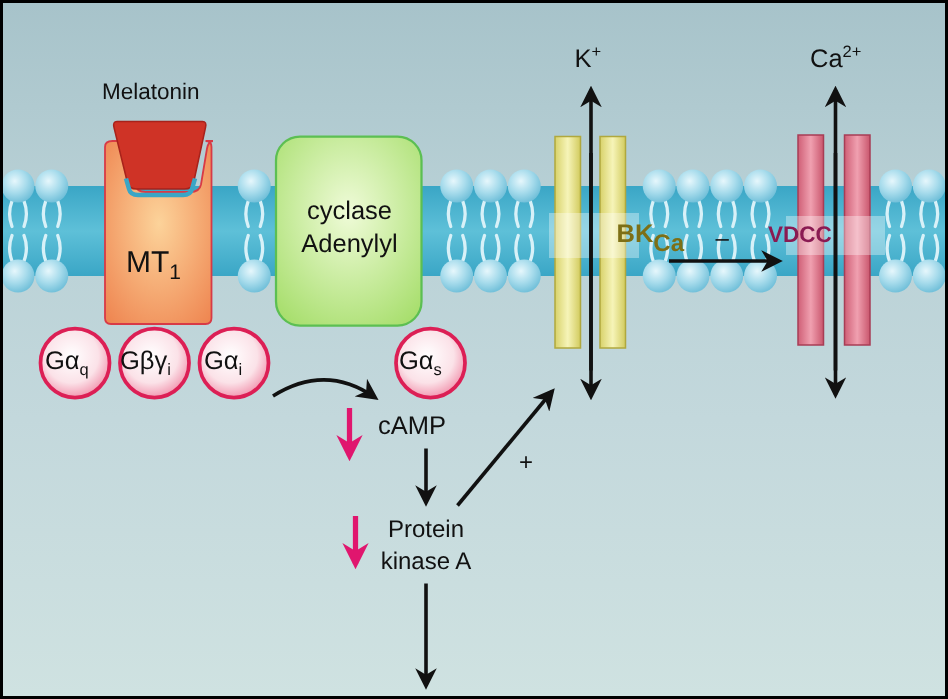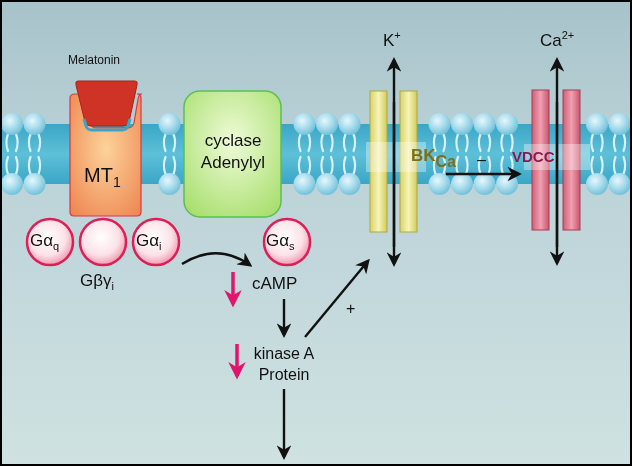--- a/index.html
+++ b/index.html
@@ -181,40 +181,40 @@
     <line x1="282" y1="297" x2="282" y2="333" stroke="#111" stroke-width="2.4" marker-end="url(#ah)"></line>
 
     <line x1="282" y1="387" x2="282" y2="455" stroke="#111" stroke-width="2.4" marker-end="url(#ah)"></line>
 
     <line x1="303" y1="335" x2="366" y2="259" stroke="#111" stroke-width="2.4" marker-end="url(#ah)"></line>
 
     <line x1="231" y1="270" x2="231" y2="302" stroke="#e0166e" stroke-width="3.5" marker-end="url(#ahp)"></line>
     <line x1="235" y1="342" x2="235" y2="374" stroke="#e0166e" stroke-width="3.5" marker-end="url(#ahp)"></line>
   </svg>
 
-  <div class="lbl" style="left:66px; top:52px; font-size:12px;text-align:right;">Melatonin</div>
+  <div class="lbl" style="left:66px; top:52px; font-size:15px;text-align:right;">Melatonin</div>
 
   <div class="lbl" style="left:82px; top:163px; font-size:20px;"><span>MT</span><sub style="font-size:14px;">1</sub></div>
 
   <div class="lbl" style="left:191px; top:128px; font-size:17px; text-align:center; width:80px; line-height:22px;">
     <div>cyclase</div>
     <div>Adenylyl</div>
   </div>
 
   <div class="gball-text" style="left:28px; top:230px; width:42px;"><span>Gα</span><sub>q</sub></div>
-  <div class="gball-text" style="left:78px; top:230px; width:56px;margin-top:40px;"><span>Gβγ</span><sub>i</sub></div>
+  <div class="gball-text" style="left:78px; top:230px; width:56px;"><span>Gβγ</span><sub>i</sub></div>
   <div class="gball-text" style="left:134px; top:230px; width:50px;"><span>Gα</span><sub>i</sub></div>
   <div class="gball-text" style="left:264px; top:230px; width:26px;"><span>Gα</span><sub>s</sub></div>
 
 
   <div class="lbl" style="left:250px; top:273px;">cAMP</div>
 
   <div class="lbl" style="left:248px; top:341px; text-align:center; width:68px; line-height:21px; font-size:16px;">
+    <div>Protein</div>
     <div>kinase A</div>
-    <div>Protein</div>
   </div>
 
   <div class="lbl" style="left:344px; top:299px; font-size:16px;">+</div>
   <div class="lbl" style="left:475px; top:150px; font-size:16px;">–</div>
 
   <div class="lbl" style="left:381px; top:28px;"><span>K</span><sup>+</sup></div>
   <div class="lbl" style="left:538px; top:28px;"><span>Ca</span><sup>2+</sup></div>
 
   <div class="lbl" style="left:365px; top:145px; font-size:17px; font-weight:bold; color:#7d6f16;margin-left:44px;"><span>BK</span><sub style="font-size:16px; vertical-align:-6px;">Ca</sub></div>
   <div class="lbl" style="left:510px; top:147px; font-size:15px; font-weight:bold; color:#8a1a52;">VDCC</div>

